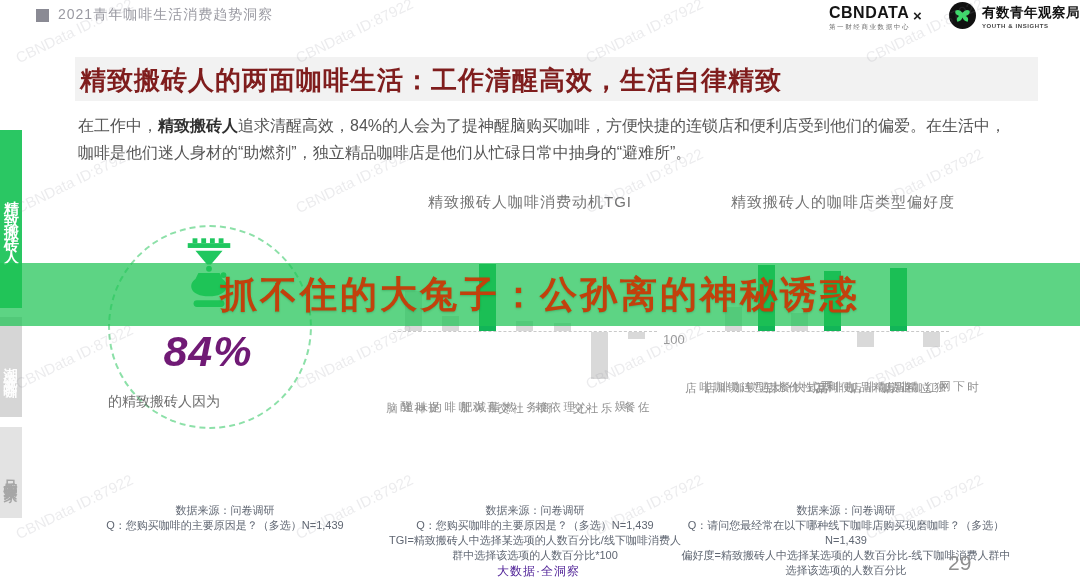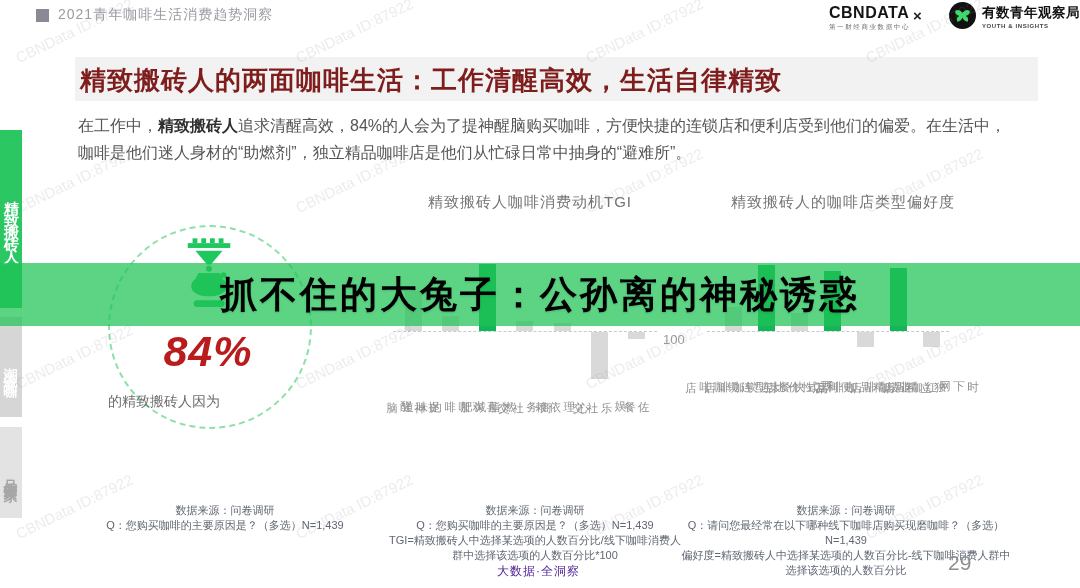--- a/index.html
+++ b/index.html
@@ -33,21 +33,21 @@
   .para{left:78px;top:112px;width:930px;font-size:16px;line-height:27px;color:#555;}
   .para b{color:#2f2f2f;}
 
   .chart-title{top:193px;font-size:15px;color:#737373;text-align:center;letter-spacing:1px;}
   .ct-tgi{left:385px;width:290px;}
   .ct-pref{left:698px;width:290px;}
 
   
   .dash-circle{left:108px;top:225px;width:200px;height:200px;border:2px dashed #8ce0a8;border-radius:50%;}
   .stat-value{left:118px;top:327px;width:180px;text-align:center;font-size:43px;font-weight:700;
-              font-style:italic;color:#b91c1c;letter-spacing:1px;}
+              font-style:italic;color:#701a75;letter-spacing:1px;}
   .stat-line1{left:108px;top:369px;width:200px;text-align:left;font-size:14px;color:#6e6e6e;margin-top:24px;}
   .stat-line2{left:108px;top:396px;width:200px;text-align:center;font-size:14px;color:#6e6e6e;}
   .stat-line2 b{color:#333;}
 
   
   .chart{position:absolute;top:331px;height:0;}
   #chart-tgi{left:393px;width:280px;}
   #chart-pref{left:707px;width:255px;}
   .baseline-line{position:absolute;top:0;left:0;border-top:1px dashed #c9c9c9;height:0;}
   .baseline-label{position:absolute;top:1px;font-size:13px;color:#9a9a9a;}
@@ -61,21 +61,21 @@
   .footer-brand{left:497px;top:563px;font-size:12px;color:#4c1d95;letter-spacing:1px;}
   .page-num{left:948px;top:551px;font-size:21px;color:#8f8f8f;}
 
   
   .wm{position:absolute;font-size:15px;color:#8b8b97;opacity:.16;transform:rotate(-26deg);
       white-space:nowrap;pointer-events:none;z-index:4;}
 
   
   .promo-banner{left:0;top:263px;width:1080px;height:63px;background:rgba(30,196,84,0.72);
                 z-index:10;display:flex;align-items:center;justify-content:center;}
-  .promo-banner span{color:#000000;font-size:37px;font-weight:900;letter-spacing:3px;
+  .promo-banner span{color:#c2410c;font-size:37px;font-weight:900;letter-spacing:3px;
                      text-shadow:0 1px 2px rgba(0,90,35,.25);}
   .z2{z-index:2;}
 </style>
 </head>
 <body>
 
 <div class="stage">
 
   <div class="abs hdr-square"></div>
   <div class="abs hdr-title">2021青年咖啡生活消费趋势洞察</div>

